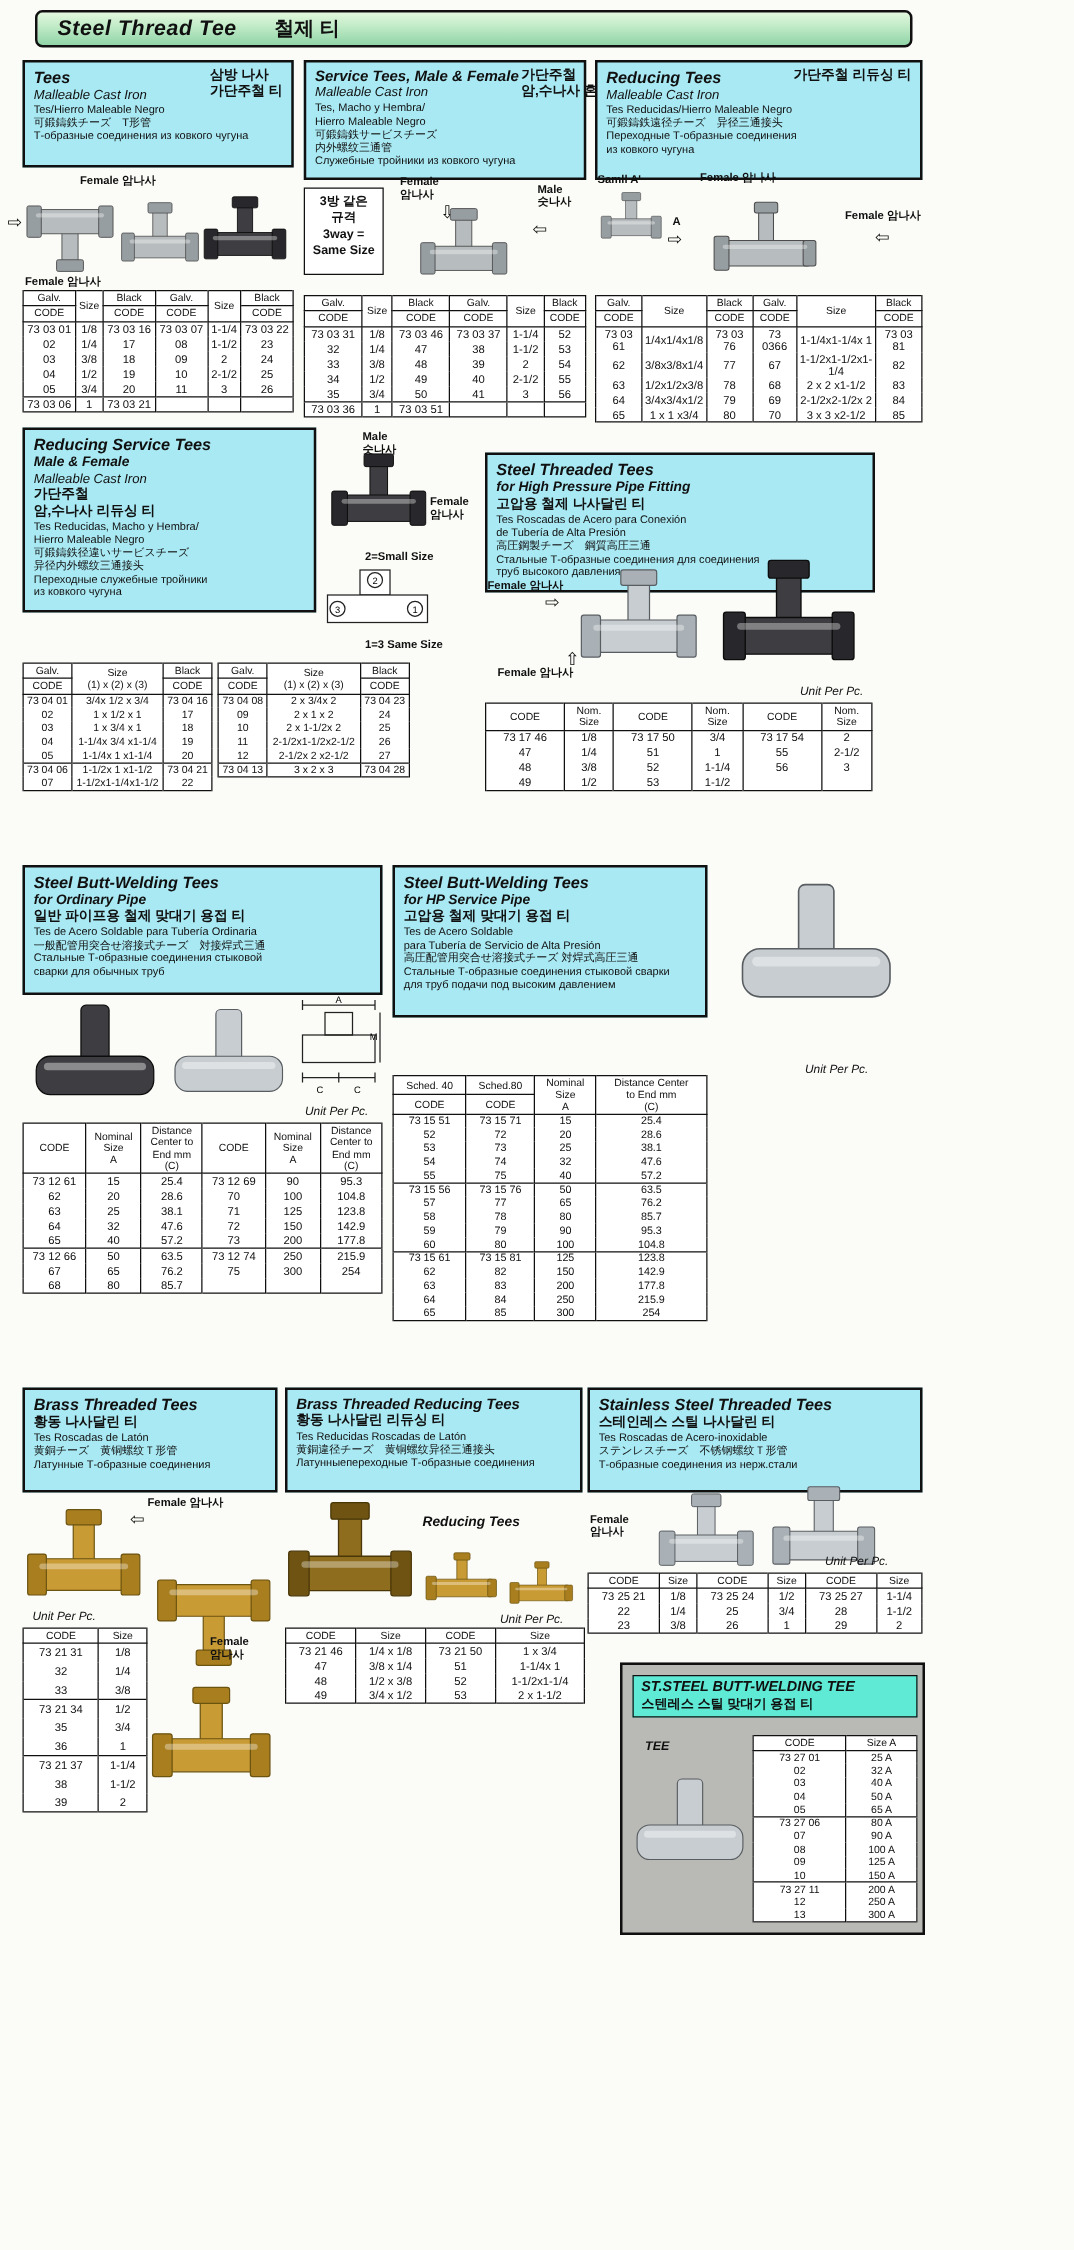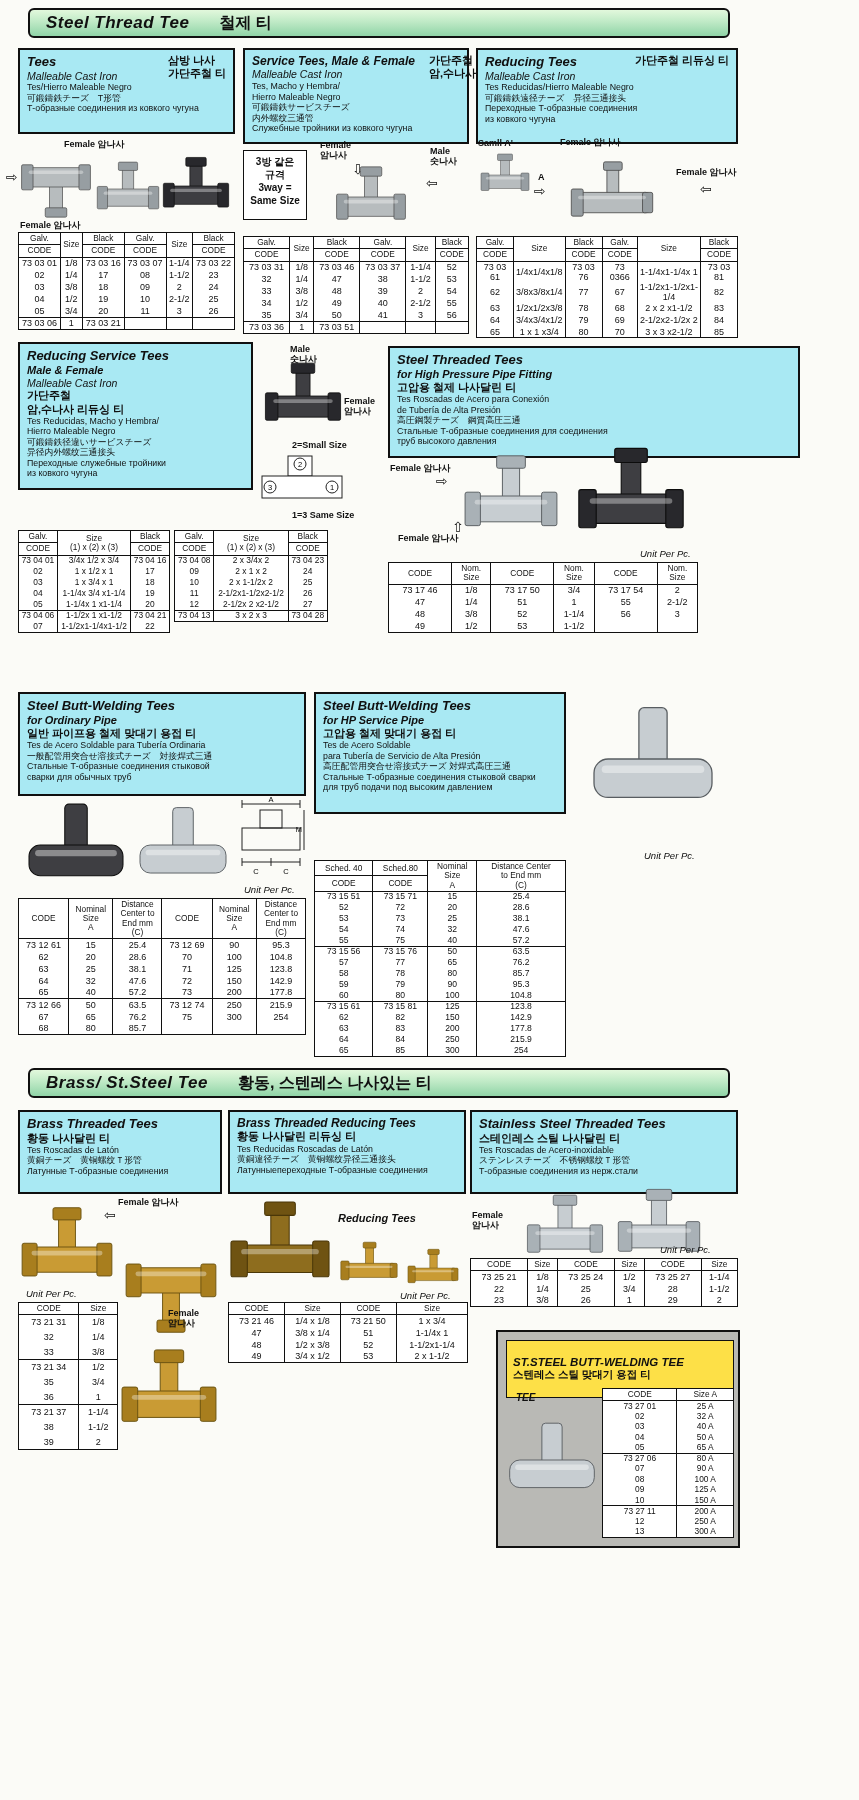--- a/index.html
+++ b/index.html
@@ -6,21 +6,21 @@
   html,body{background:#e9e9e6}
   body{font-family:"Liberation Sans","DejaVu Sans",sans-serif;color:#101010}
   .page{position:relative;width:859px;height:1800px;background:#fbfbf7;margin:0 auto;overflow:hidden}
   .abs{position:absolute}
   .banner{border:2px solid #101010;border-radius:6px;
     background:linear-gradient(180deg,#e2f8dc 0%,#bfeac6 45%,#90d4a7 100%);
     display:flex;align-items:center;gap:30px;padding:0 16px}
   .banner-en{font-weight:bold;font-style:italic;font-size:17px;letter-spacing:.5px}
   .banner-ko{font-weight:bold;font-size:16px}
   .infobox{background:#a9e9f3;border:2px solid #101010;padding:4px 7px;line-height:1.2}
-  .box-head{display:flex;justify-content:space-between;gap:14px}
+  .box-head{display:flex;justify-content:space-between;gap:2px}
   .box-title{font-weight:bold;font-style:italic;font-size:13px;white-space:nowrap}
   .box-title2{font-weight:bold;font-style:italic;font-size:11px}
   .box-sub{font-weight:normal;font-style:italic;font-size:10.5px}
   .box-ko div{font-weight:bold;font-size:11px;white-space:nowrap}
   .box-lines div{font-size:8.8px;white-space:nowrap}
   .lbl{font-size:9px;font-weight:bold;white-space:nowrap}
   .lbl-list div{font-size:9px;font-weight:bold;line-height:1.15}
   .unit{font-size:9.5px;font-style:italic;white-space:nowrap}
   .arrow{font-size:14px;line-height:1}
   table{border-collapse:collapse;background:#fff;border:1.6px solid #101010;table-layout:auto}
@@ -29,21 +29,21 @@
   thead th{border-bottom:1.2px solid #101010;font-weight:normal;font-size:8.3px;padding:1px 2px;height:auto}
   tr.sep td{border-top:1.2px solid #101010}
   .tH td{height:15px}
   .tG td{height:11px;font-size:8.6px}
   .tD td{height:11px;font-size:8.4px}
   .tK{background:#fff}
   .tK td{height:10.5px;font-size:8.4px}
   .specbox{background:#fff;border:1.6px solid #101010;padding:4px 3px;text-align:center}
   .specbox div{font-size:10px;font-weight:bold;line-height:1.3}
   .kbox{background:#b9b9b5;border:2px solid #101010}
-  .ktitle{background:#fde047;border:1.6px solid #101010;padding:15px 6px}
+  .ktitle{background:#5eead4;border:1.6px solid #101010;padding:3px 6px}
   .ktitle .kt1{font-weight:bold;font-style:italic;font-size:11.5px;white-space:nowrap}
   .ktitle .box-ko div{font-size:10.5px}
   .tee-galv{--c1:#b7bcbe;--c2:#979ea2;--ln:#4c4c4c}
   .tee-black{--c1:#3e3e42;--c2:#28282c;--ln:#0c0c0c}
   .tee-steel{--c1:#c7cdd1;--c2:#a9b1b6;--ln:#585d61}
   .tee-brass{--c1:#c99b34;--c2:#a87e1e;--ln:#6b5310}
   .tee-brassdark{--c1:#8e6d1e;--c2:#6f5312;--ln:#4a3708}
   .dimtxt{font-size:7.5px;font-family:"Liberation Sans",sans-serif}
 </style>
 </head>
@@ -517,21 +517,21 @@
           <td>27</td>
         </tr>
         <tr class="sep">
           <td>73 04 13</td>
           <td>3 x 2 x 3</td>
           <td>73 04 28</td>
         </tr>
       </tbody>
     </table>
 
-  <div class="abs infobox" style="left:388px;top:346px;width:412px;height:112px">
+  <div class="abs infobox" style="left:388px;top:362px;width:312px;height:112px">
     <div class="box-title">Steel Threaded Tees</div>
     <div class="box-title2">for High Pressure Pipe Fitting</div>
     <div class="box-ko">
         <div>고압용 철제 나사달린 티</div>
       </div>
     <div class="box-lines">
         <div>Tes Roscadas de Acero para Conexión</div>
         <div>de Tubería de Alta Presión</div>
         <div>高圧鋼製チーズ　鋼質高圧三通</div>
         <div>Стальные Т-образные соединения для соединения</div>
@@ -847,24 +847,20 @@
         </tr>
         <tr>
           <td>65</td>
           <td>85</td>
           <td>300</td>
           <td>254</td>
         </tr>
       </tbody>
     </table>
 
-  <div class="abs banner" style="left:28px;top:1068px;width:702px;height:30px">
-    <span class="banner-en">Brass/ St.Steel Tee</span>
-    <span class="banner-ko">황동, 스텐레스 나사있는 티</span>
-  </div>
 
   <div class="abs infobox" style="left:18px;top:1110px;width:204px;height:84px">
     <div class="box-title">Brass Threaded Tees</div>
     <div class="box-ko">
         <div>황동 나사달린 티</div>
       </div>
     <div class="box-lines">
         <div>Tes Roscadas de Latón</div>
         <div>黄銅チーズ　黄铜螺纹Ｔ形管</div>
         <div>Латунные Т-образные соединения</div>

